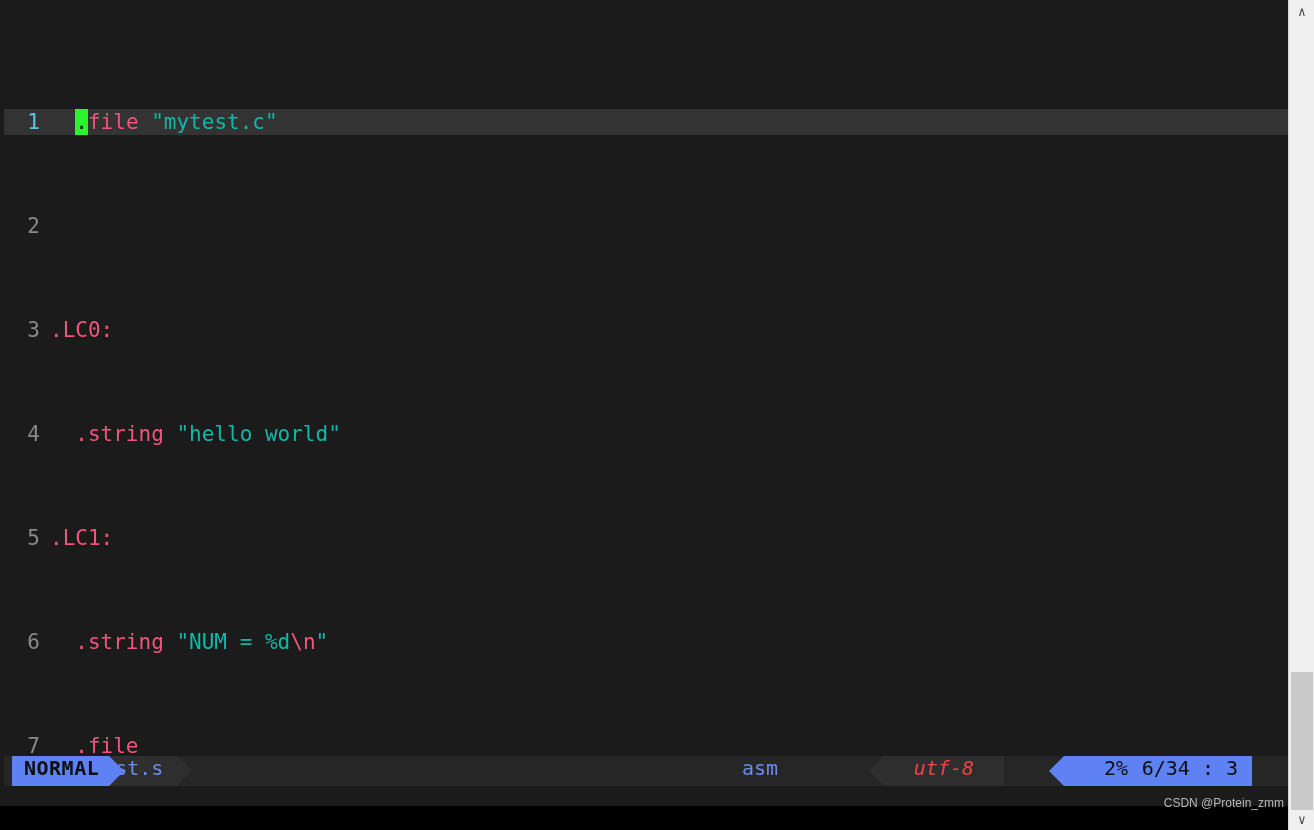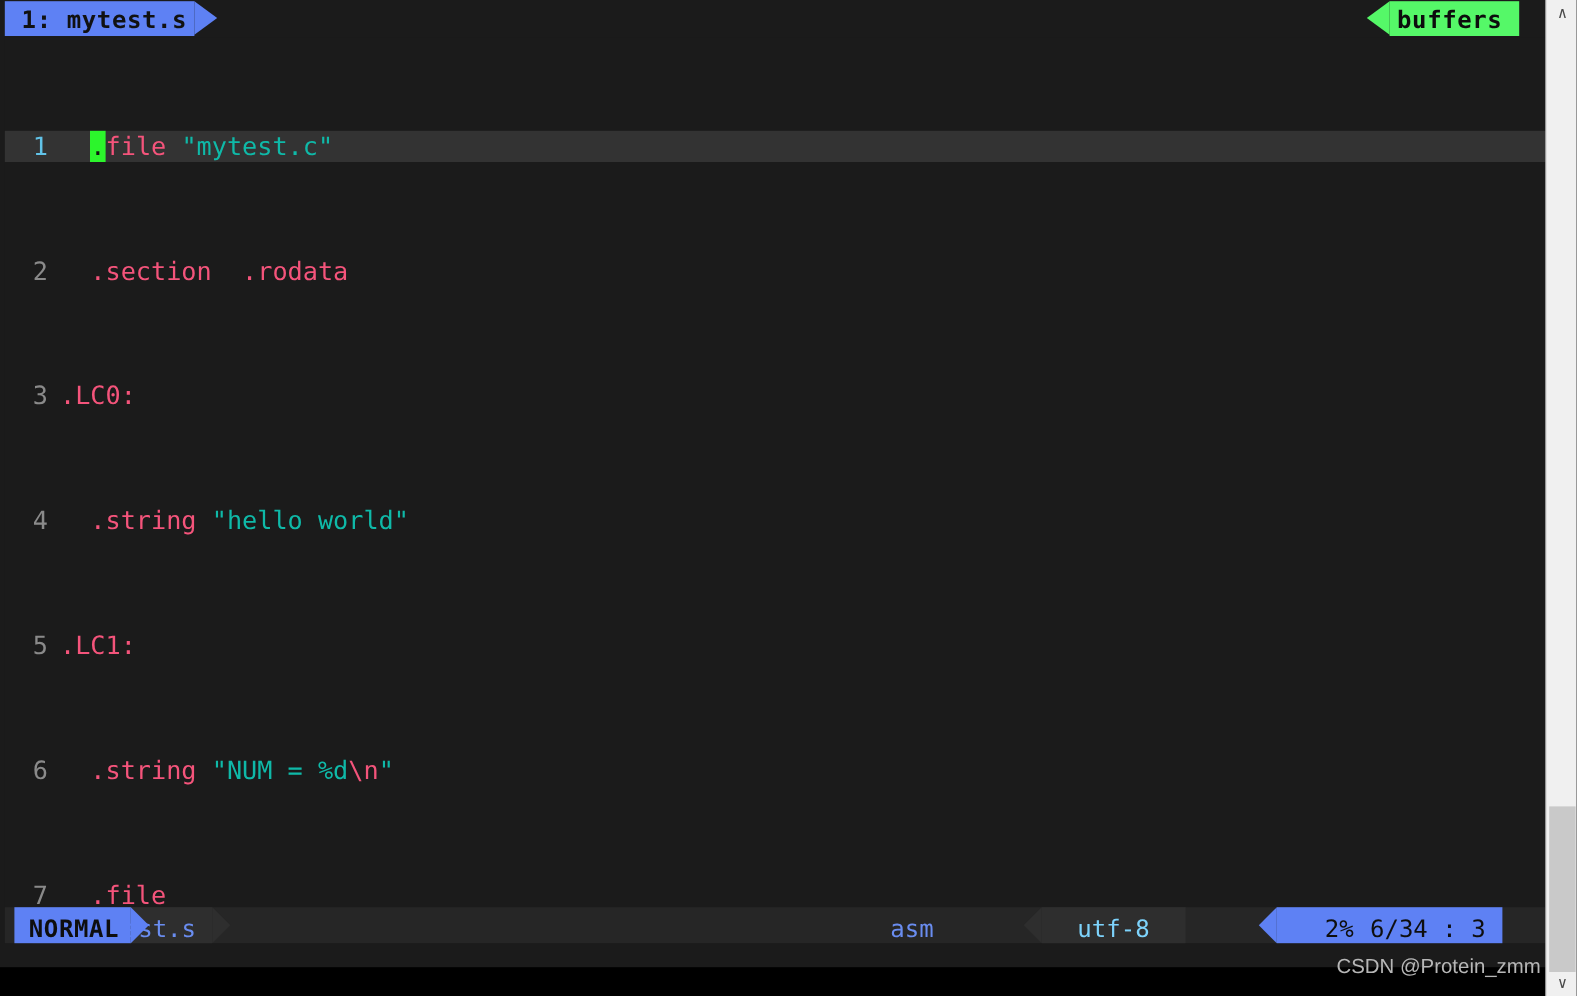--- a/index.html
+++ b/index.html
@@ -85,21 +85,21 @@
     display: inline-block;
   }
 
   
   .statusline {
     position: absolute; left: 4px; top: 756px;
     width: 1284px; height: 30px;
     background: #262626;
     font-size: 20px;
   }
-  .seg { position: absolute; top: 0; height: 30px; display: flex; align-items: flex-end; }
+  .seg { position: absolute; top: 0; height: 30px; display: flex; align-items: flex-start; }
 
   .seg-mode {
     left: 8px; background: #5e81f4; color: #0e0e0e;
     font-weight: bold; padding: 0 10px 0 12px; letter-spacing: 0.5px;
   }
   .seg-mode .arrow {
     position: absolute; right: -15px; top: 0; width: 0; height: 0;
     border-top: 15px solid transparent; border-bottom: 15px solid transparent;
     border-left: 15px solid #5e81f4;
   }
@@ -107,22 +107,23 @@
     left: 23px; background: #2e2e2e; color: #6a8df0;
     padding: 0 14px 0 40px;
   }
   .seg-file .arrow {
     position: absolute; right: -15px; top: 0; width: 0; height: 0;
     border-top: 15px solid transparent; border-bottom: 15px solid transparent;
     border-left: 15px solid #2e2e2e;
   }
   .seg-ft { right: 510px; color: #6a8df0; margin-left: 18px; }
   .seg-enc {
-    right: 300px; background: #2e2e2e; color: #7dd3fc;
+    right: 284px; background: #2e2e2e; color: #ef4444;
     padding: 0 30px 0 30px;
+    font-style: italic;
   }
   .seg-enc .notch-l {
     position: absolute; left: -15px; top: 0; width: 0; height: 0;
     border-top: 15px solid transparent; border-bottom: 15px solid transparent;
     border-right: 15px solid #2e2e2e;
   }
   .seg-pos {
     right: 36px; background: #5e81f4; color: #0e0e0e;
     padding: 0 14px 0 16px; font-weight: normal;
   }
@@ -130,21 +131,21 @@
     position: absolute; left: -15px; top: 0; width: 0; height: 0;
     border-top: 15px solid transparent; border-bottom: 15px solid transparent;
     border-right: 15px solid #5e81f4;
   }
   .seg-pos .pct { display: inline-block; min-width: 48px; text-align: right; }
   .seg-pos .ln  { display: inline-block; min-width: 110px; text-align: right; }
 
   
   .watermark {
     position: absolute; right: 30px; top: 796px;
-    color: #b7b7b7; font-size: 17px;
+    color: #b7b7b7; font-size: 12px;
     font-family: "Liberation Sans", sans-serif;
     z-index: 3;
   }
 
   
   .scrollbar {
     position: absolute; right: 0; top: 0; width: 26px; height: 830px;
     background: #f0f0f0; border-left: 1px solid #d8d8d8;
     z-index: 5;
   }
@@ -161,41 +162,30 @@
     background: #c9c9c9;
   }
 </style>
 </head>
 <body>
 
 <div id="root">
 
   <div class="terminal">
 
-    <div class="tabline">
-      <div class="tab">
-        <span>1: mytest.s</span>
-        <span class="arrow"></span>
-      </div>
-      <div class="buffers">
-        <span class="arrow"></span>
-        <span>buffers</span>
-      </div>
-    </div>
 
     <div class="code">
 
       <div class="row cursorline">
         <span class="lnum">1</span>
         <span class="ltext"><span class="w">  </span><span class="cursor">.</span><span class="d">file</span><span class="s"> "mytest.c"</span></span>
       </div>
 
       <div class="row">
         <span class="lnum">2</span>
-        <span class="ltext"><span class="d">  .section  .rodata</span></span>
       </div>
 
       <div class="row">
         <span class="lnum">3</span>
         <span class="ltext"><span class="d">.LC0:</span></span>
       </div>
 
       <div class="row">
         <span class="lnum">4</span>
         <span class="ltext"><span class="d">  .string </span><span class="s">"hello world"</span></span>

